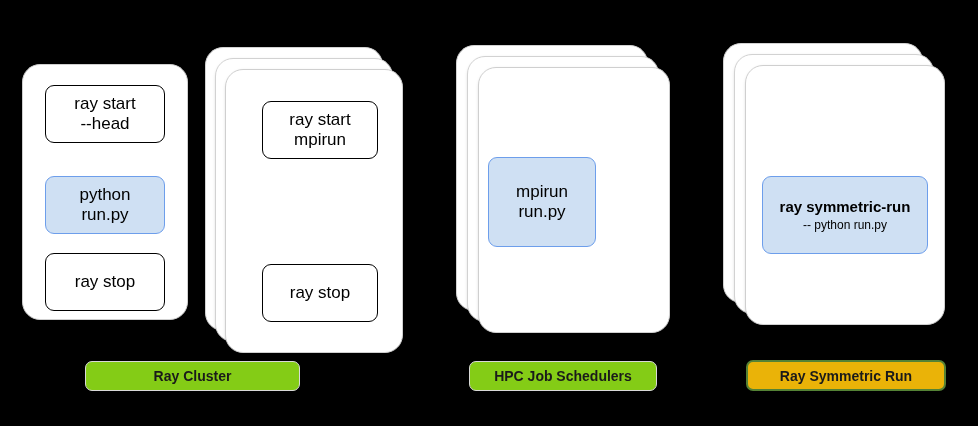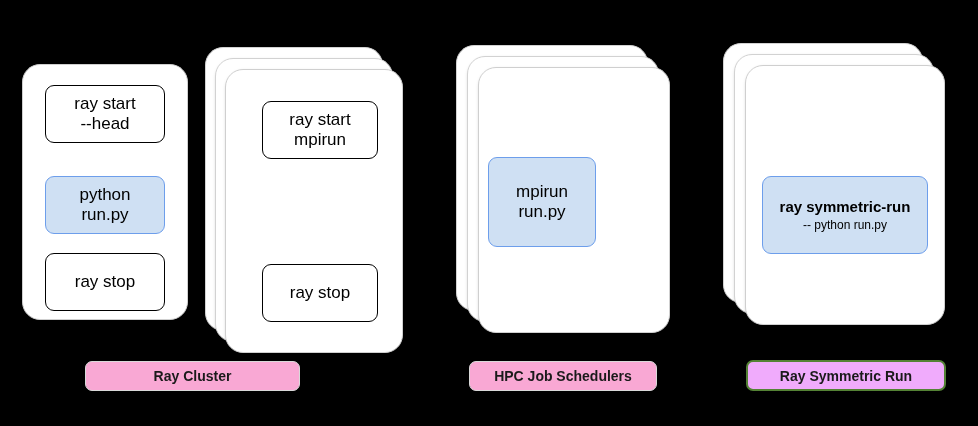--- a/index.html
+++ b/index.html
@@ -71,25 +71,25 @@
     display: flex;
     align-items: center;
     justify-content: center;
     border-radius: 7px;
     font-size: 14px;
     font-weight: bold;
     color: #1a1a1a;
     box-shadow: 2px 3px 4px rgba(0,0,0,0.35);
   }
   .grouplabel.gray {
-    background: #f9a8d4;
+    background: #84cc16;
     border: 1px solid #d9d9d9;
   }
   .grouplabel.green {
-    background: #f0abfc;
+    background: #eab308;
     border: 2px solid #548235;
   }
 </style>
 </head>
 <body>
 
 <div id="canvas">
 
   <div class="card front" style="left:22px; top:64px; width:166px; height:256px;"></div>
 

